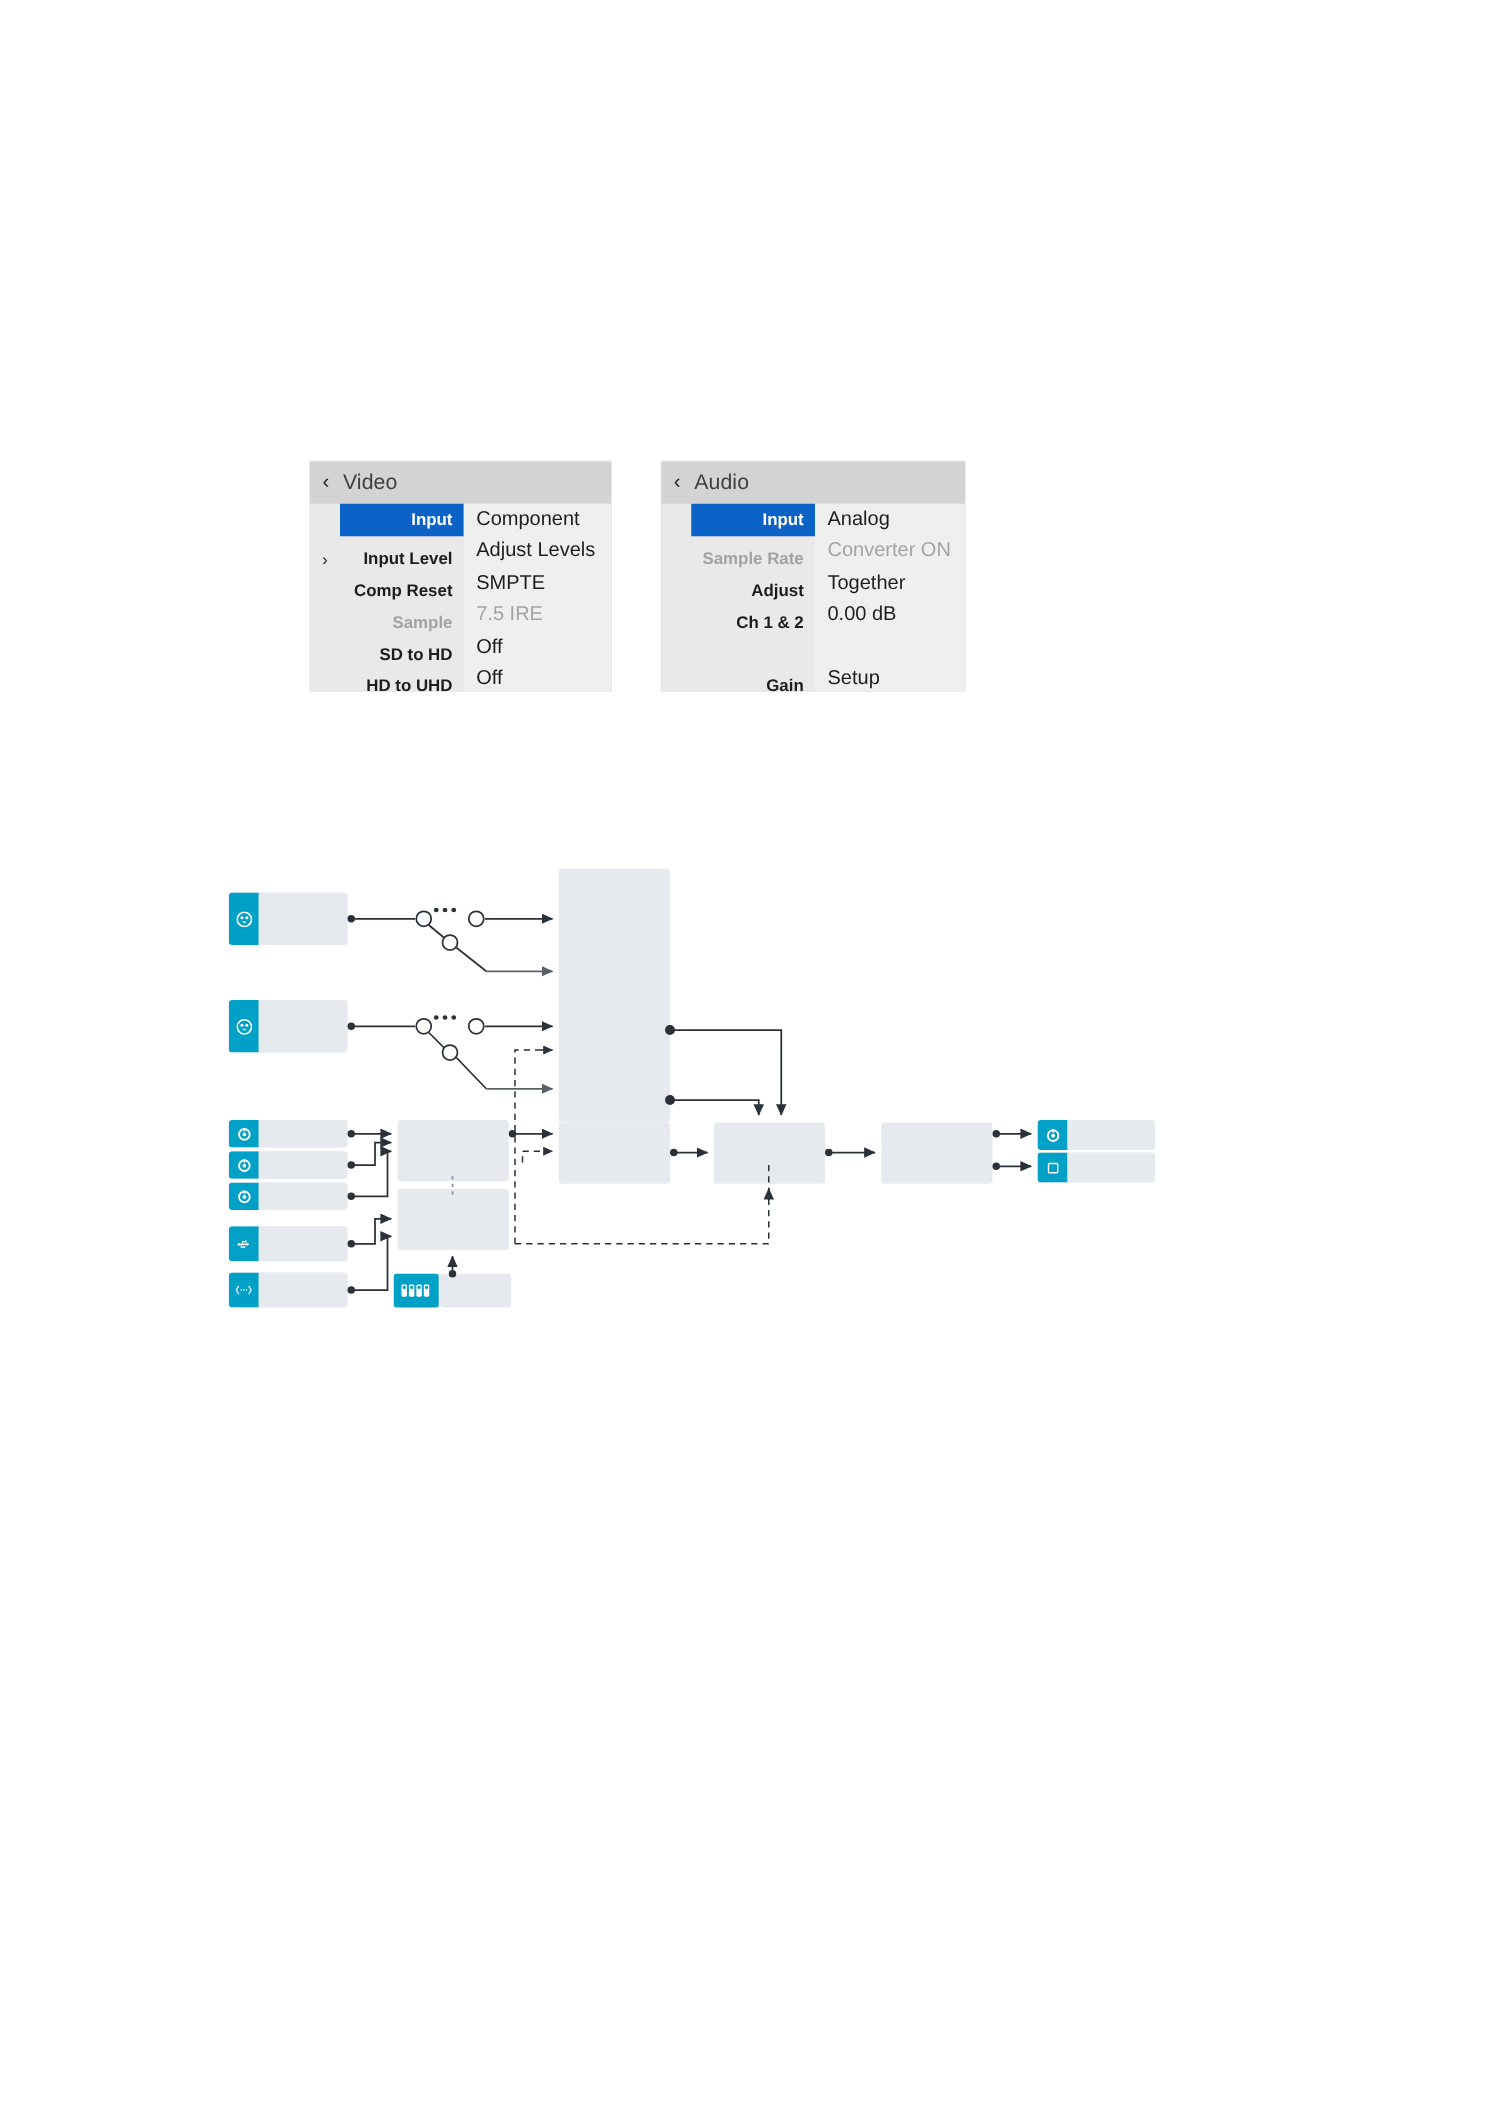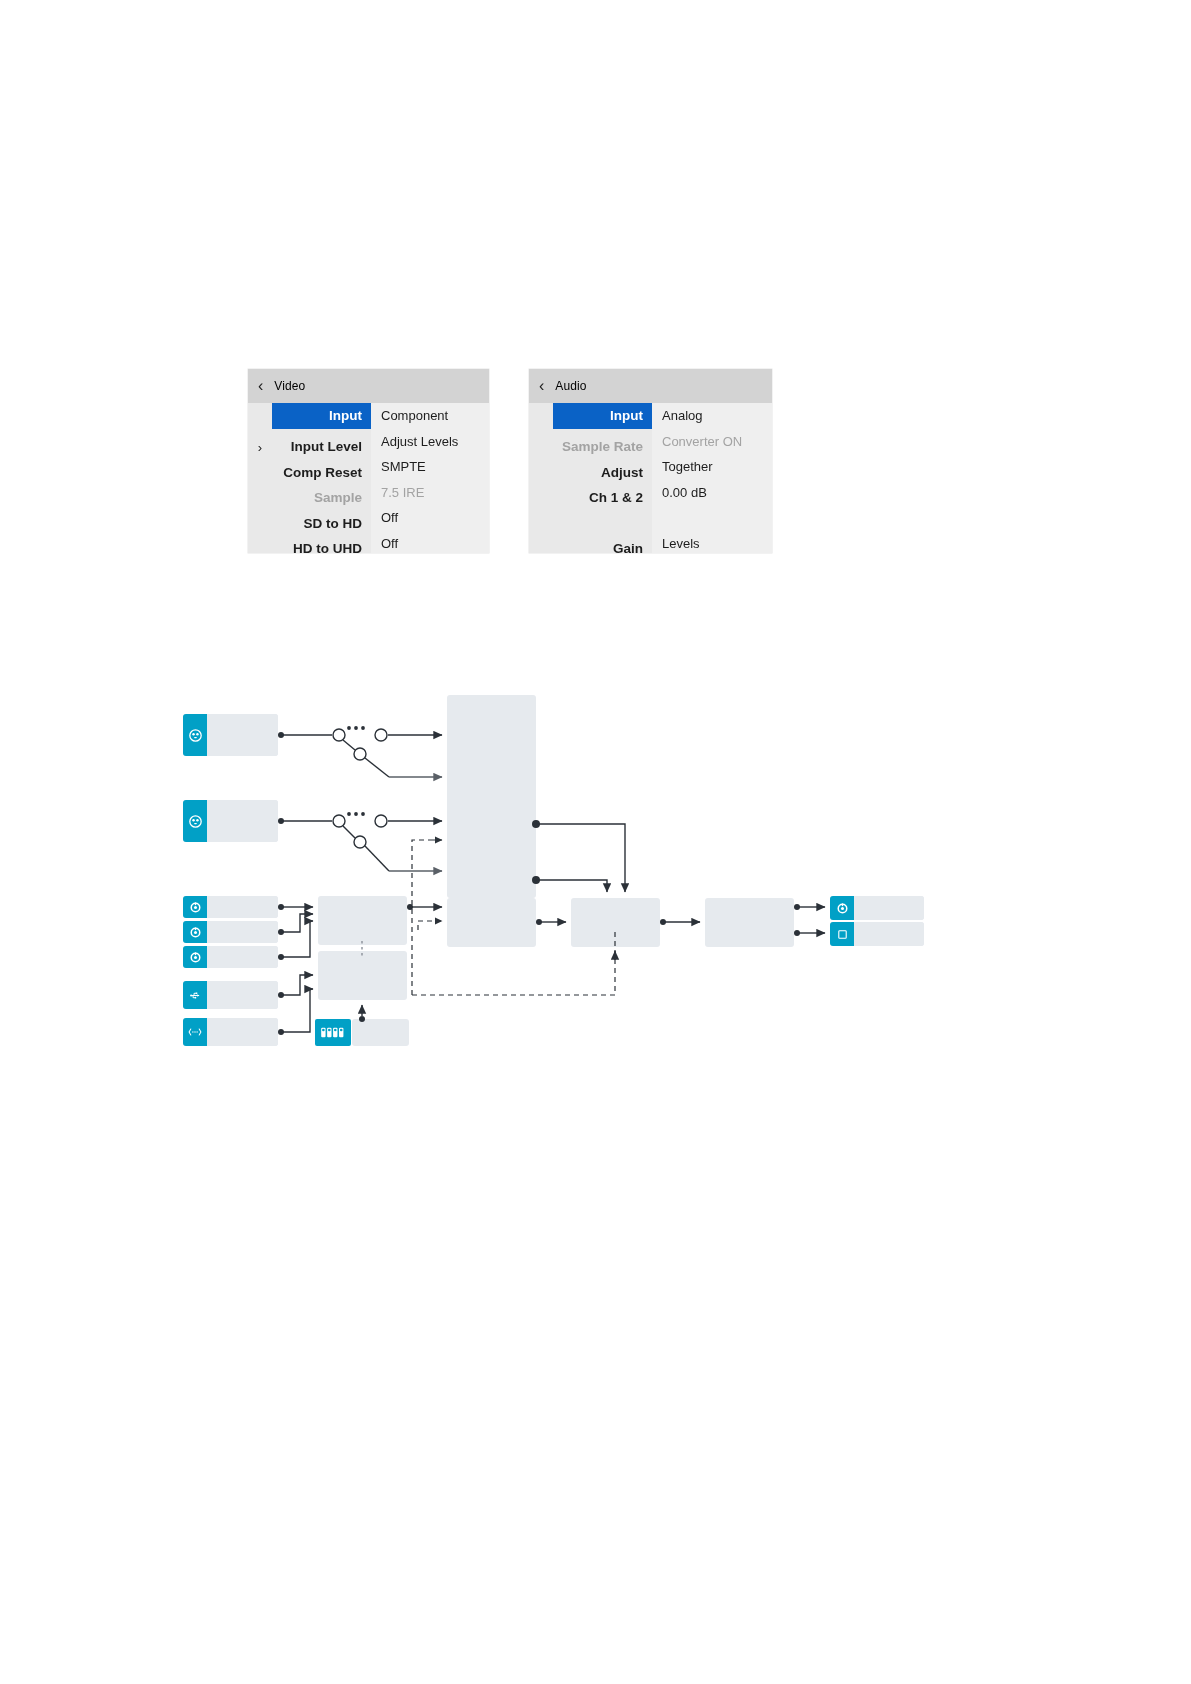--- a/index.html
+++ b/index.html
@@ -36,22 +36,22 @@
     padding-left: 10px;
   }
   .lcd-title .back-chevron {
     font-size: 16px;
     color: #1d1d1d;
     line-height: 1;
     margin-right: 11px;
     font-weight: 400;
   }
   .lcd-title .title-text {
-    font-size: 12px;
-    color: #000000;
+    font-size: 17px;
+    color: #404040;
     letter-spacing: 0.1px;
   }
 
   .lcd-rows {
     position: relative;
   }
   .lcd-row {
     display: flex;
     height: 25.5px;
     align-items: flex-end;
@@ -76,21 +76,21 @@
   }
   .lcd-row .value-col {
     width: 118px;
     flex: 0 0 118px;
     background: #efefef;
     height: 25.5px;
     display: flex;
     align-items: center;
     padding-left: 10px;
     box-sizing: border-box;
-    font-size: 13px;
+    font-size: 16px;
     color: #1d1d1d;
     white-space: nowrap;
     overflow: hidden;
   }
   .lcd-panel.audio .lcd-row .value-col { width: 120px; flex: 0 0 120px; }
 
   .lcd-row.selected .label-col {
     background: #0a62c6;
     color: #ffffff;
     height: 25.5px;
@@ -213,21 +213,21 @@
       <div class="value-col">0.00 dB</div>
     </div>
     <div class="lcd-row spacer">
       <div class="arrow-col"></div>
       <div class="label-col"></div>
       <div class="value-col"></div>
     </div>
     <div class="lcd-row">
       <div class="arrow-col"></div>
       <div class="label-col">Gain</div>
-      <div class="value-col">Levels</div>
+      <div class="value-col">Setup</div>
     </div>
   </div>
 </div>
 
 <div class="blk tealtab" style="left:183px; top:714px; width:95px; height:42px;">
   <div class="tealbox ico">
     <svg width="13" height="13" viewBox="0 0 16 16">
         <circle cx="8" cy="8" r="7" fill="none" stroke="#fff" stroke-width="1.6"></circle>
         <circle cx="5.6" cy="6.4" r="1.5" fill="#fff"></circle>
         <circle cx="10.4" cy="6.4" r="1.5" fill="#fff"></circle>

